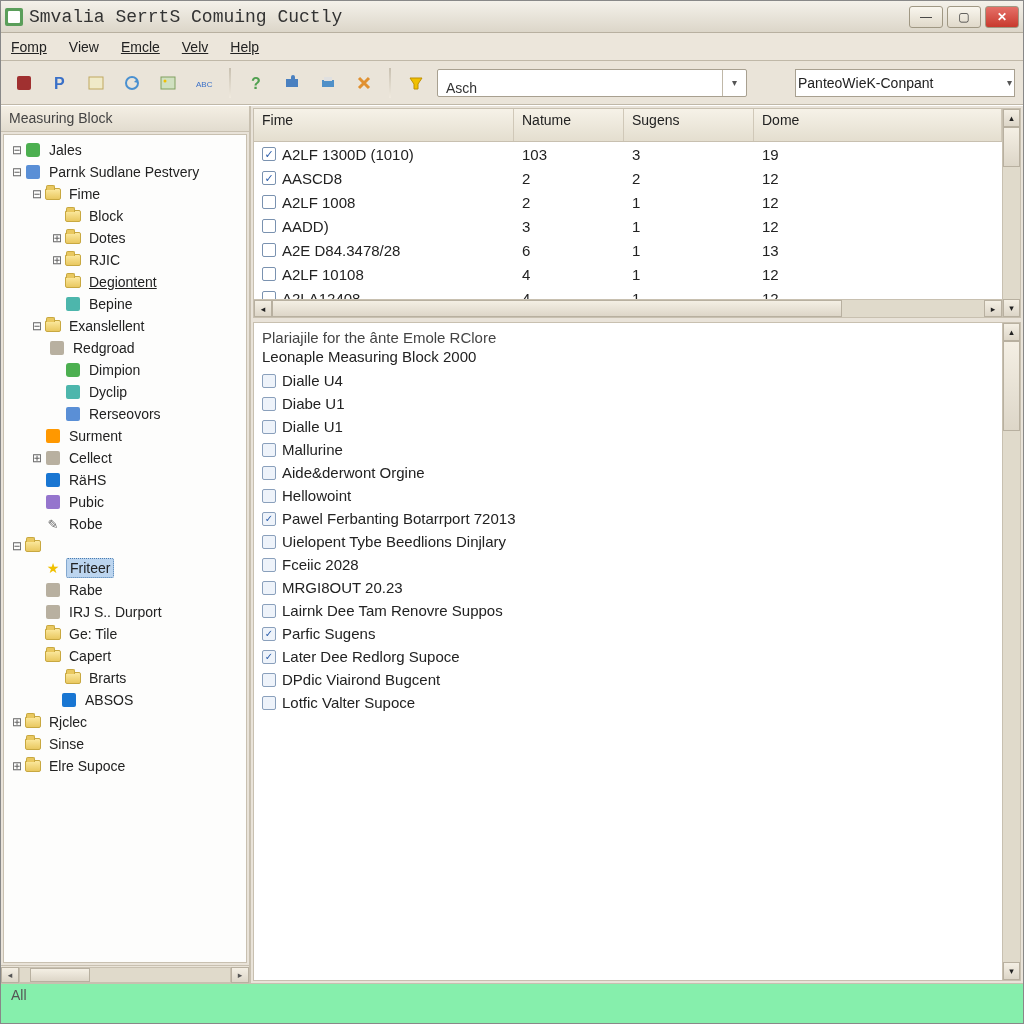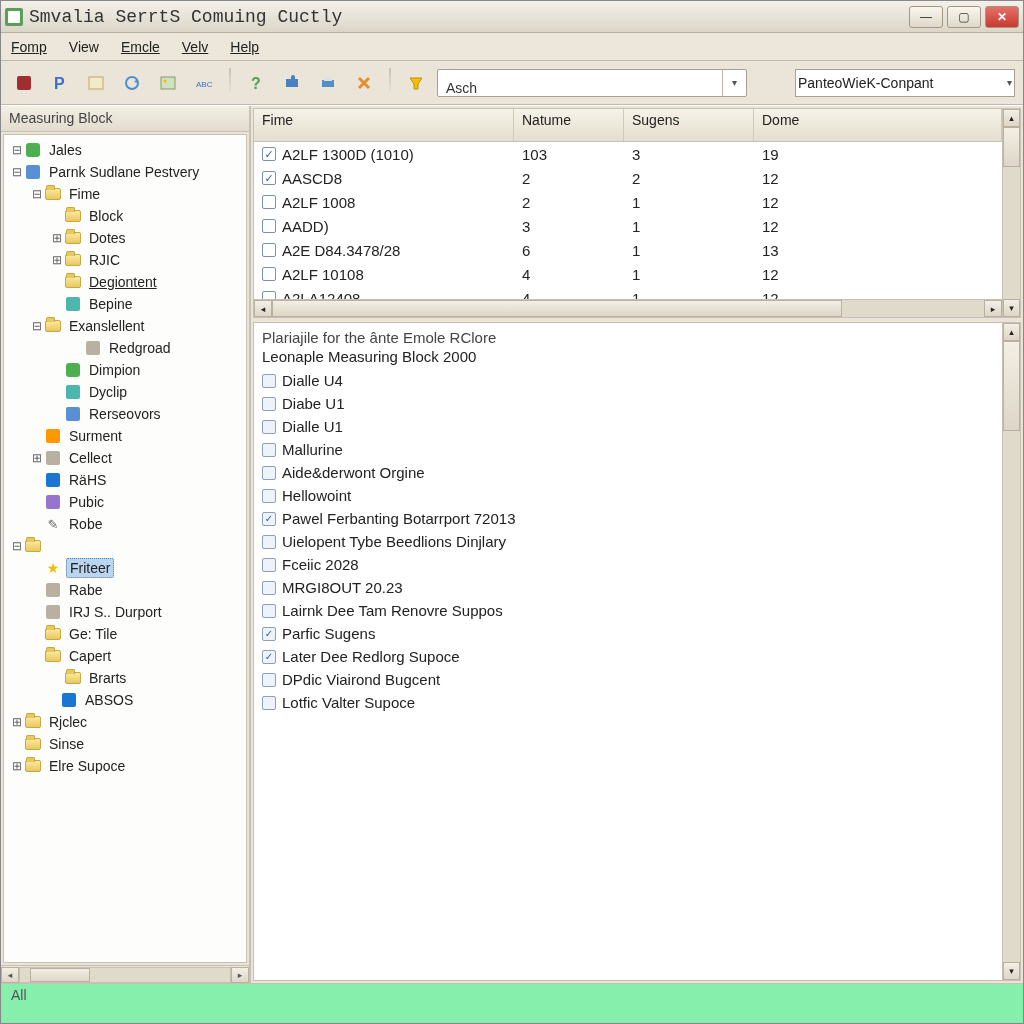--- a/index.html
+++ b/index.html
@@ -361,21 +361,21 @@
               </span>
               <span class="lab">Bepine</span>
             </div>
             <div class="tn" style="padding-left: 26px;">
               <span class="exp">⊟</span>
               <span class="ico">
                 <span class="folder"></span>
               </span>
               <span class="lab">Exanslellent</span>
             </div>
-            <div class="tn" style="padding-left: 66px;">
+            <div class="tn" style="padding-left: 30px;">
               <span class="exp"></span>
               <span class="ico">
                 <span class="ic-gray"></span>
               </span>
               <span class="lab">Redgroad</span>
             </div>
             <div class="tn" style="padding-left: 46px;">
               <span class="exp"></span>
               <span class="ico">
                 <span class="ic-green"></span>

